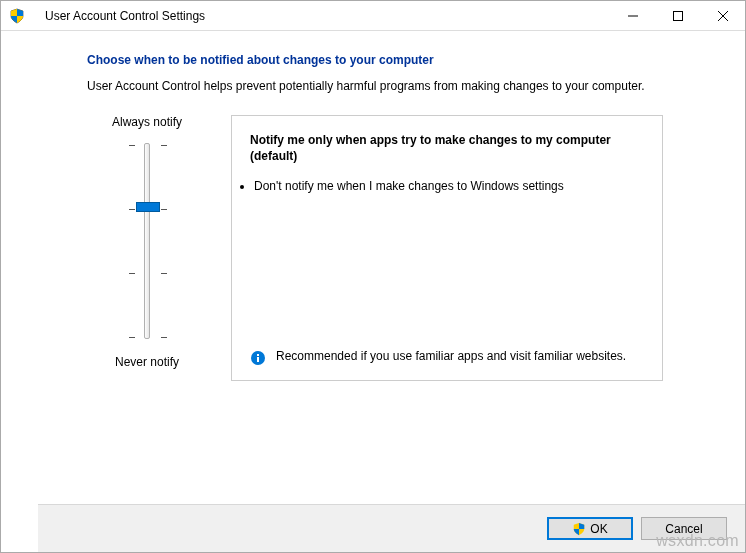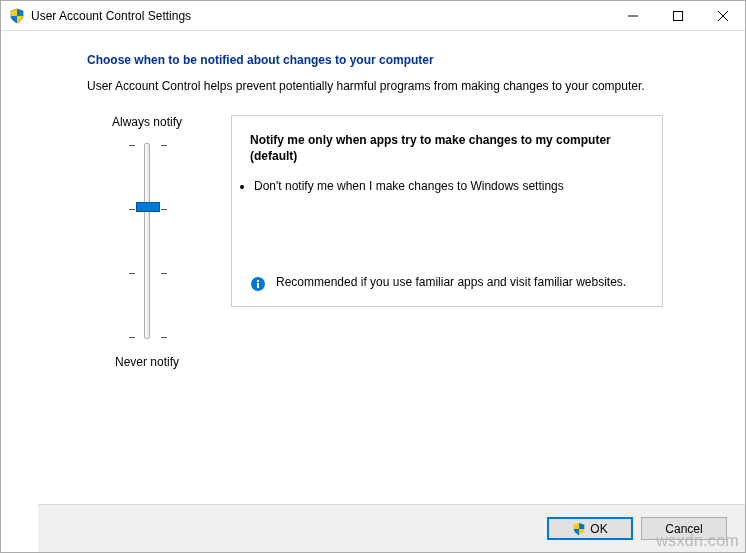--- a/index.html
+++ b/index.html
@@ -20,21 +20,21 @@
     display: flex;
     align-items: center;
     height: 30px;
     padding-left: 8px;
     border-bottom: 1px solid #ddd;
     background: #fff;
   }
   .titlebar .title {
     flex: 1;
     font-size: 12px;
-    margin-left: 6px;
+    margin-left: 20px;
   }
   .win-btn {
     width: 45px;
     height: 30px;
     display: flex;
     align-items: center;
     justify-content: center;
     cursor: pointer;
   }
   .shield-icon {
@@ -111,21 +111,21 @@
     height: 10px;
     background: #0078d7;
     border: 1px solid #005a9e;
     top: 58px;
     cursor: pointer;
   }
   
   .panel {
     margin-left: 24px;
     width: 432px;
-    height: 192px;
+    height: 266px;
     border: 1px solid #ccc;
     padding: 16px 18px 14px 18px;
     position: relative;
     font-size: 12px;
   }
   .panel-title {
     font-weight: 700;
     margin-bottom: 14px;
     line-height: 1.35;
   }

